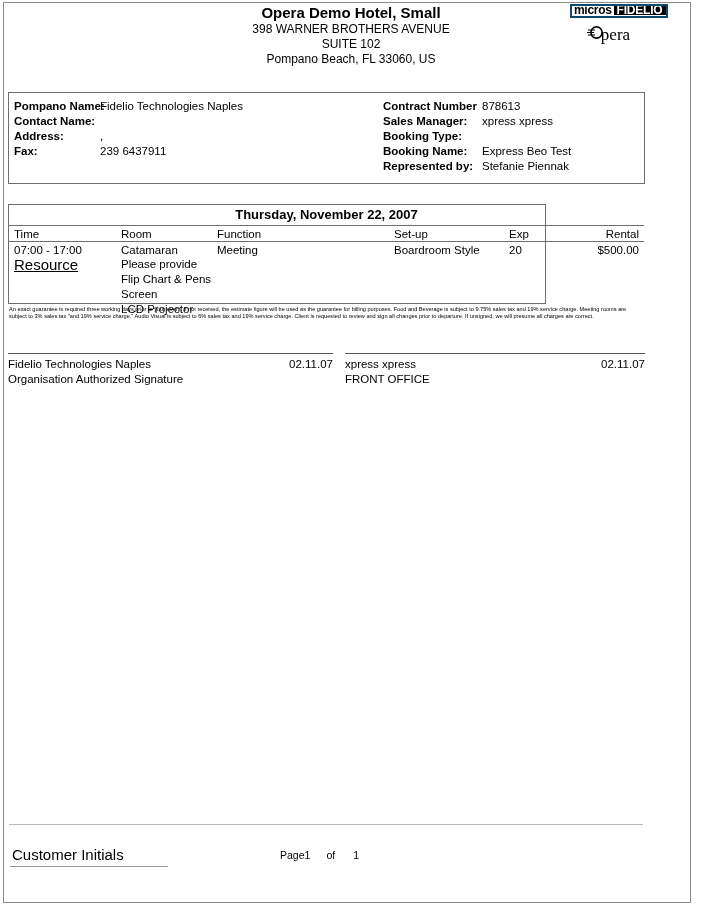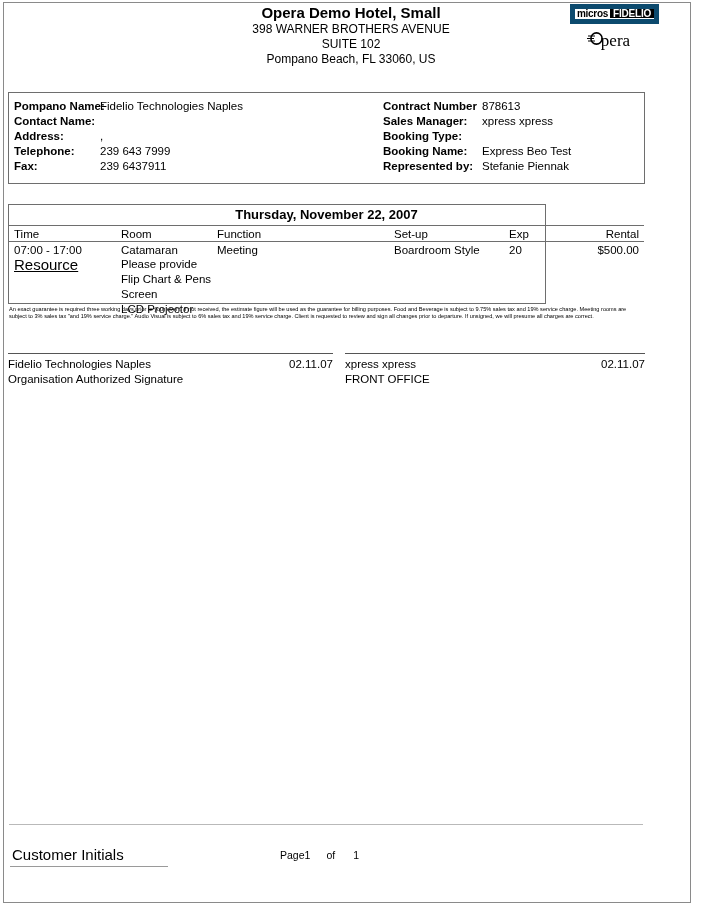--- a/index.html
+++ b/index.html
@@ -52,22 +52,22 @@
 
   .logo {
     position: absolute;
     left: 570px;
     top: 4px;
     width: 76px;
     text-align: center;
   }
   .logo-badge {
     display: inline-block;
-    border: 5px solid #0c4a6e;
-    font-size: 10px;
+    border: 2px solid #0c4a6e;
+    font-size: 12px;
     line-height: 9px;
     height: 10px;
     overflow: hidden;
     white-space: nowrap;
   }
   .logo-badge .m {
     display: inline-block;
     background: #ffffff;
     color: #000000;
     padding: 0 2px;
@@ -312,24 +312,20 @@
       </div>
       <div class="info-row">
         <span class="info-label">Contact Name:</span>
         <span class="info-value"></span>
       </div>
       <div class="info-row">
         <span class="info-label">Address:</span>
         <span class="info-value">,</span>
       </div>
       <div class="info-row">
-        <span class="info-label">Telephone:</span>
-        <span class="info-value">239 643 7999</span>
-      </div>
-      <div class="info-row">
         <span class="info-label">Fax:</span>
         <span class="info-value">239 6437911</span>
       </div>
     </div>
 
     <div class="info-col right">
       <div class="info-row">
         <span class="info-label">Contract Number</span>
         <span class="info-value">878613</span>
       </div>

